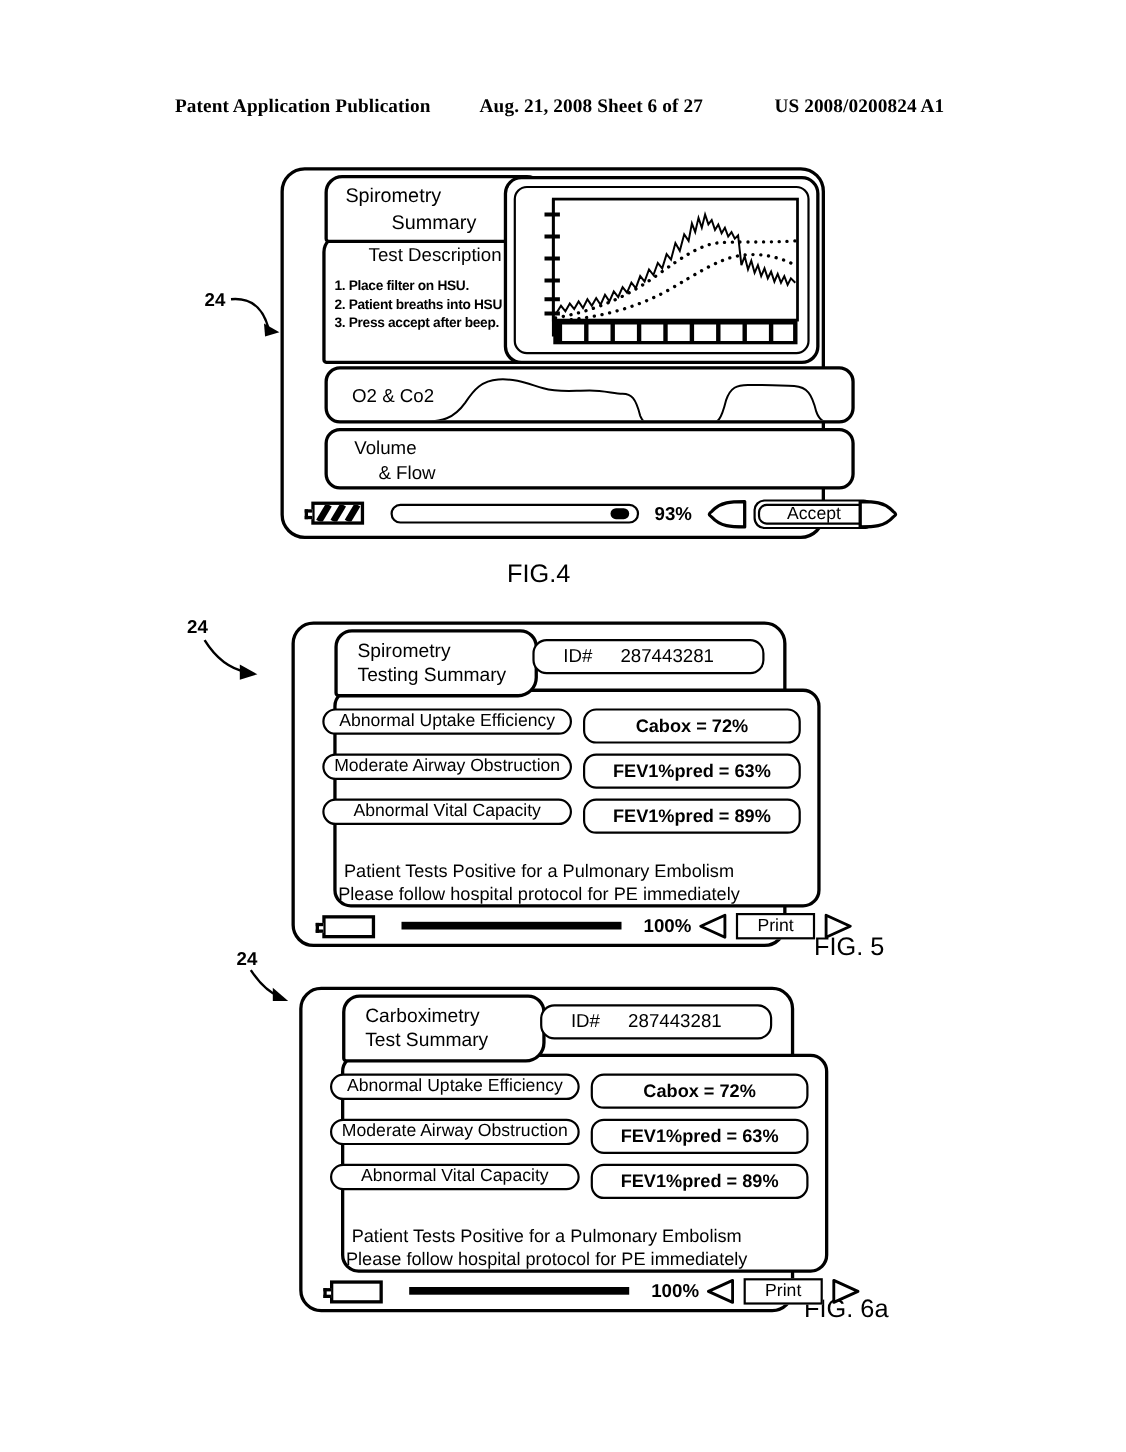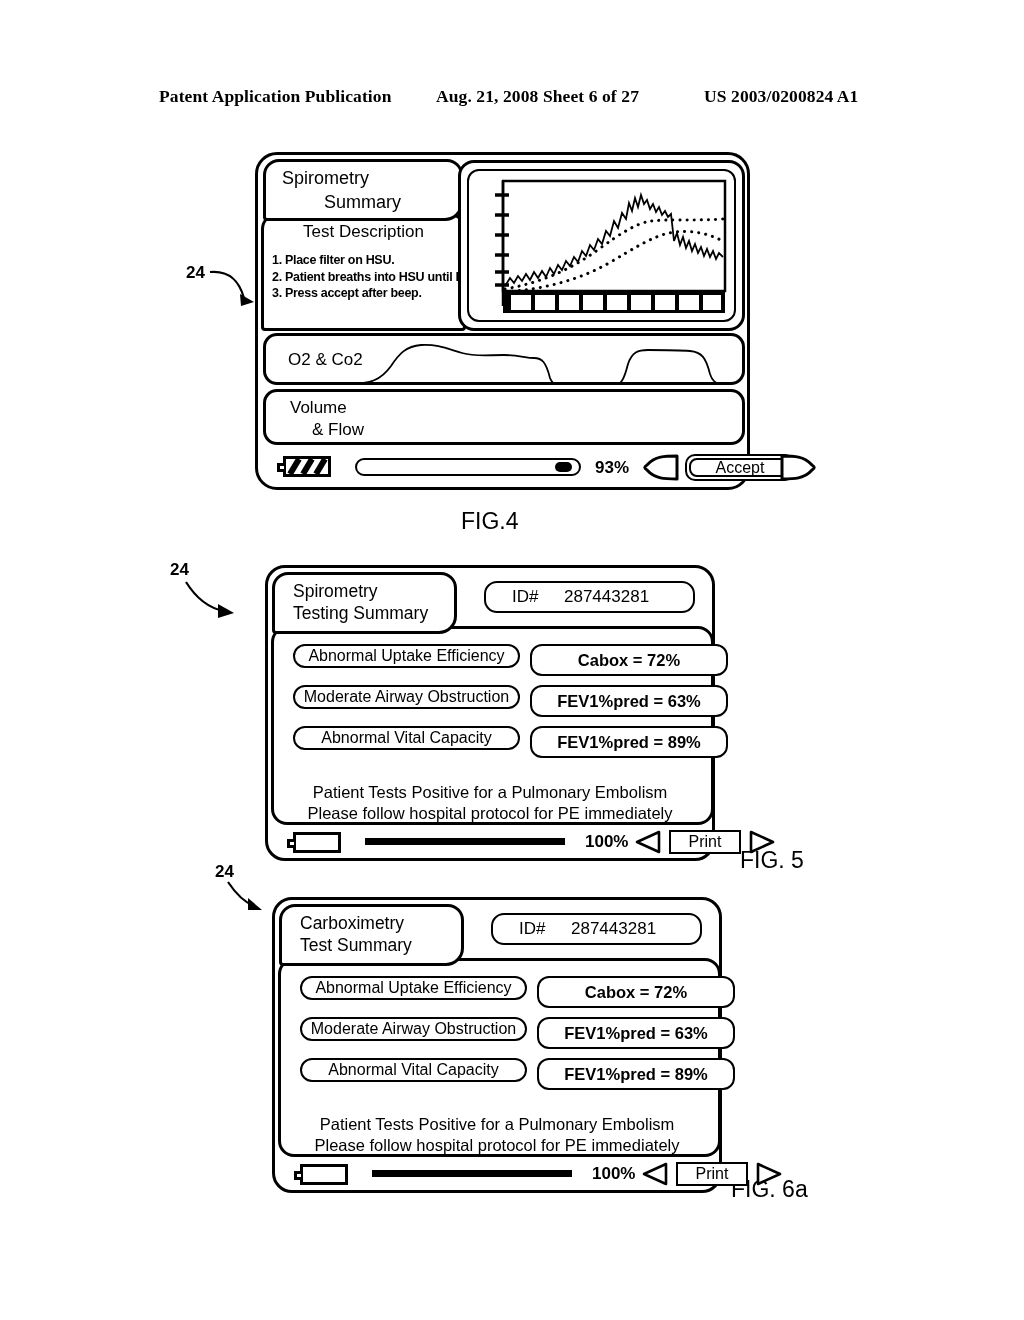--- a/index.html
+++ b/index.html
@@ -41,20 +41,21 @@
     border-radius: 22px;
     background: #fff;
     box-sizing: border-box;
   }
   .tab {
     position: absolute;
     border: 3px solid #000;
     border-radius: 18px;
     background: #fff;
     box-sizing: border-box;
+    margin-left: 32px;
   }
   .pillbox {
     position: absolute;
     border: 2.5px solid #000;
     border-radius: 12px;
     background: #fff;
     box-sizing: border-box;
     display: flex;
     align-items: center;
     justify-content: center;
@@ -250,21 +251,21 @@
     font-family: "Liberation Sans", sans-serif;
   }
   .lead-line { position: absolute; }
 </style>
 </head>
 <body>
 
 <div id="pub-header">
   <span class="h-left">Patent Application Publication</span>
   <span class="h-mid">Aug. 21, 2008  Sheet 6 of 27</span>
-  <span class="h-right">US 2003/0200824 A1</span>
+  <span class="h-right">US 2008/0200824 A1</span>
 </div>
 
 <div class="ref-num" style="left:186px; top:263px;">24</div>
 <svg class="lead-line" style="left:204px; top:262px;" width="62" height="52">
   <path d="M6 10 C 28 8, 36 22, 40 36" stroke="#000" stroke-width="2.2" fill="none"></path>
   <polygon points="36,32 50,40 37,44" fill="#000"></polygon>
 </svg>
 
 <div class="dev" id="fig4-device">
 

